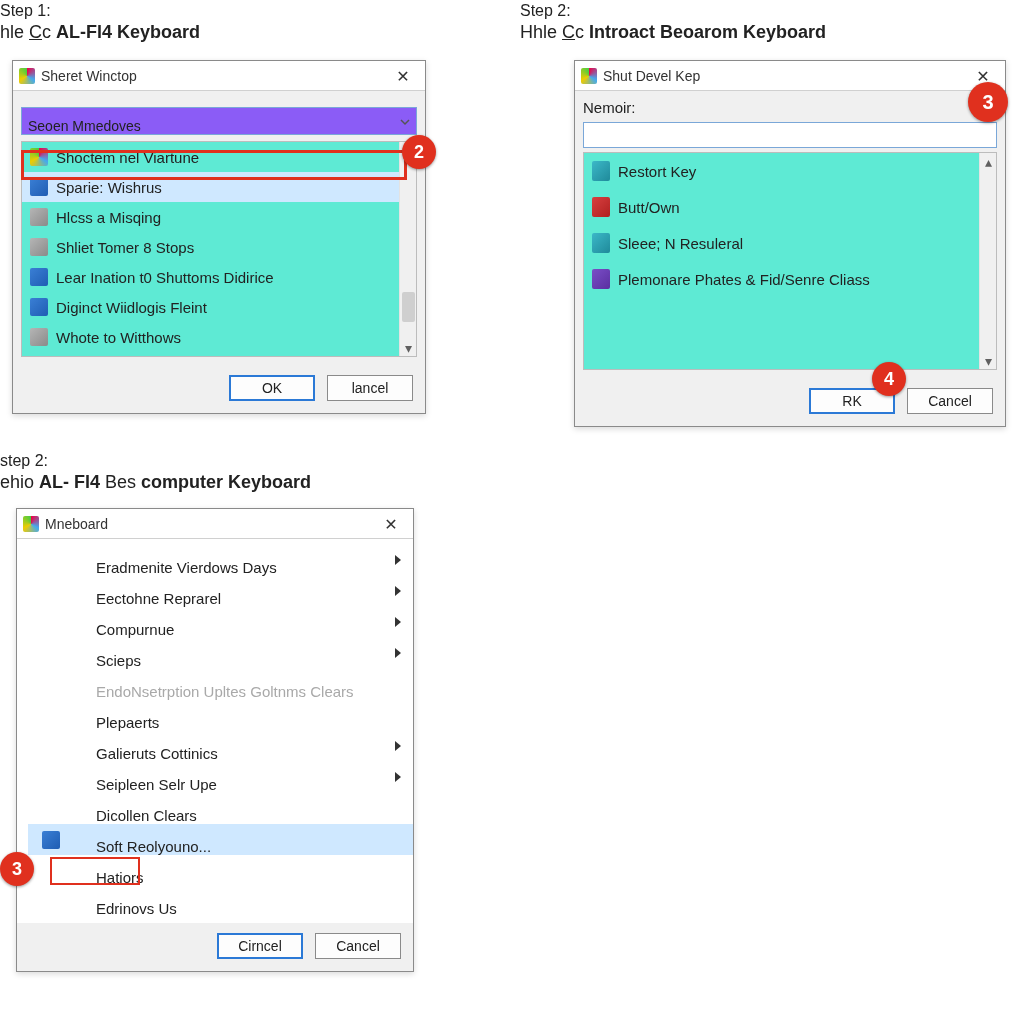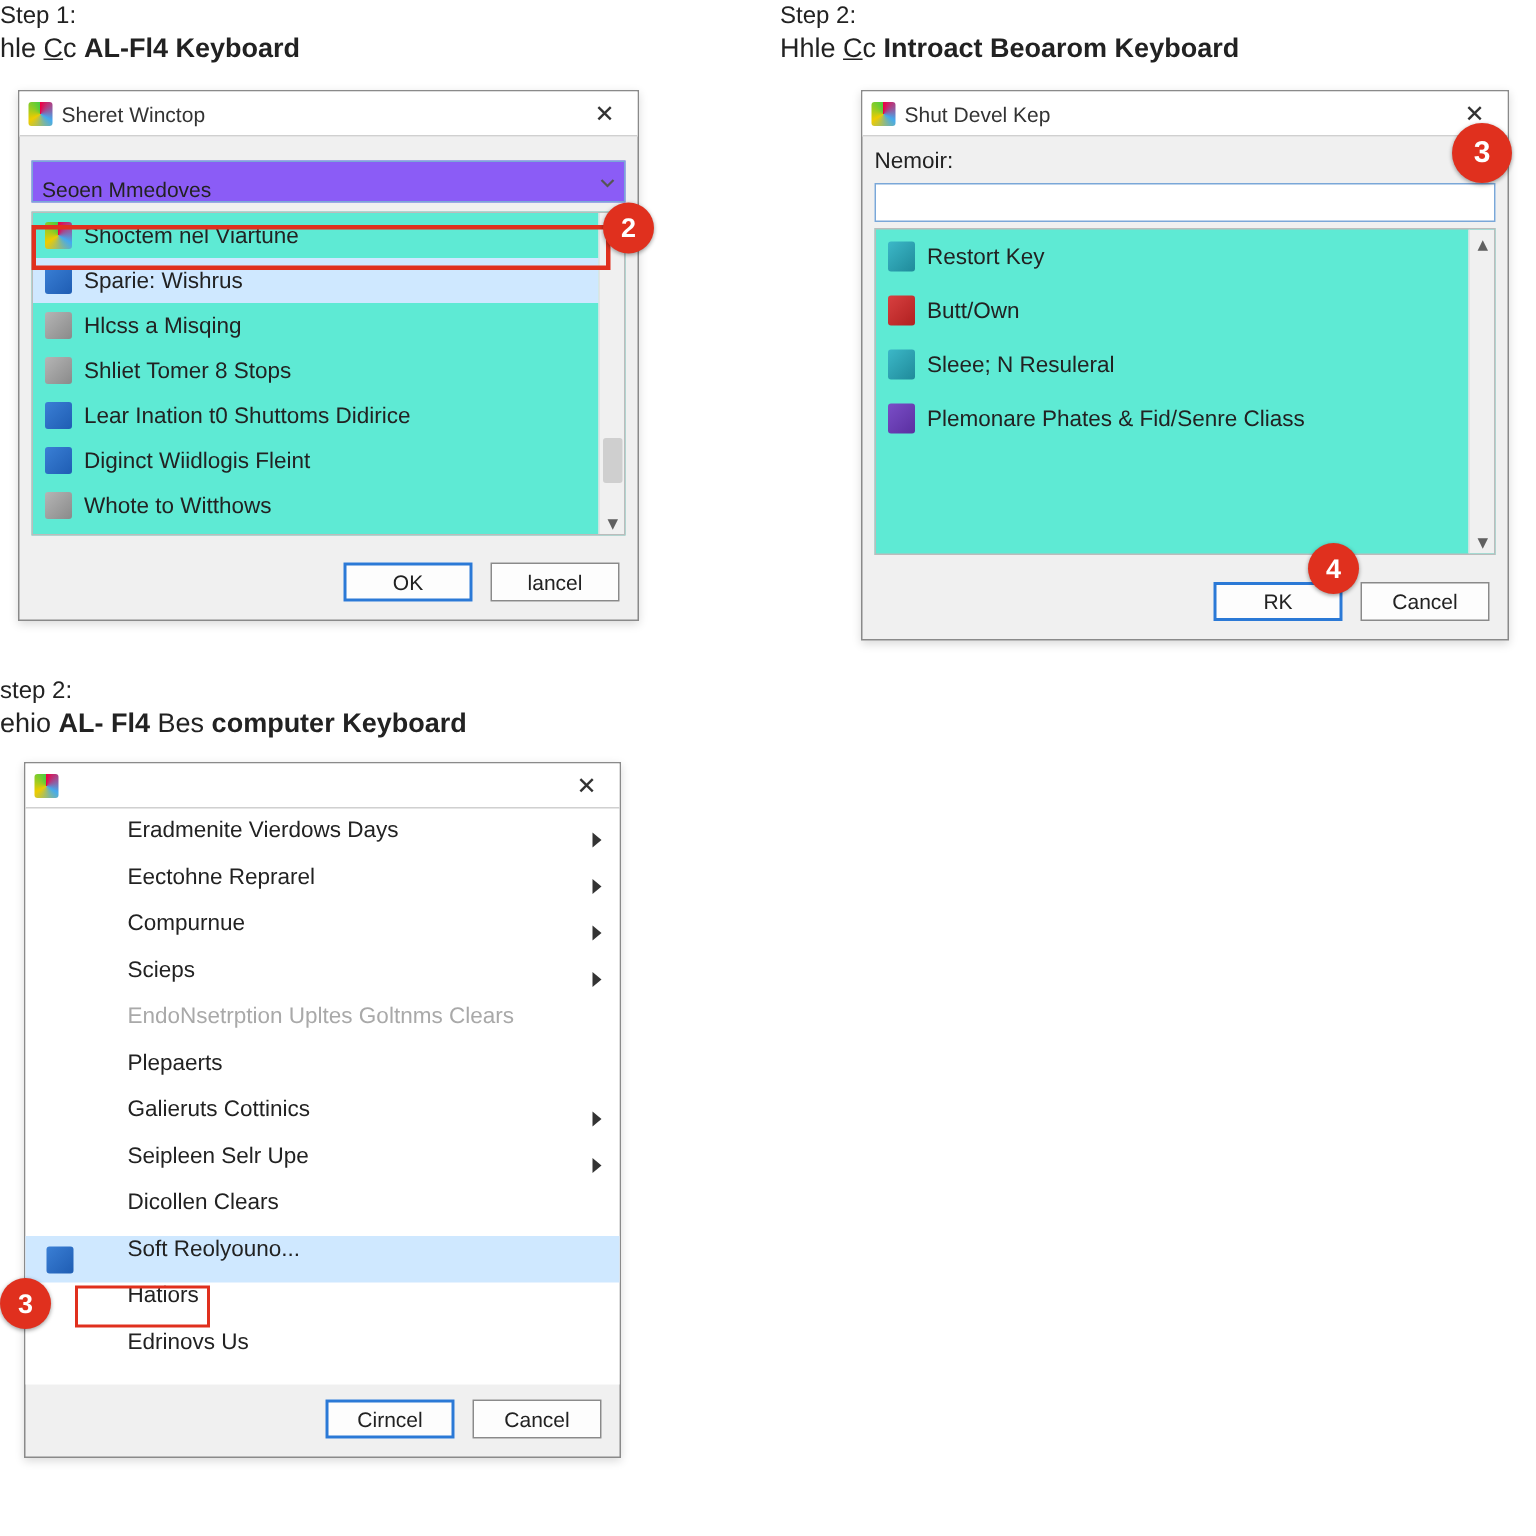--- a/index.html
+++ b/index.html
@@ -39,21 +39,21 @@
   .callout.big { width:40px; height:40px; font-size:20px; }
   .red-box { position:absolute; border:3px solid #e0301e; pointer-events:none; z-index:40; }
   .red-box.small { border-width:2px; }
 
   
   .menubar { height:30px; display:flex; align-items:stretch; background:#fff; border-bottom:1px solid #e0e0e0; }
   .menubar .mitem { padding:0 12px; display:flex; align-items:center; font-size:15px; }
   .menubar .mitem.active { font-weight:700; }
 
   .menu-list { background:#fff; padding:6px 0; }
-  .menu-item { height:31px; display:flex; align-items:flex-start; padding-left:68px; padding-right:18px; font-size:15px; color:#222; position:relative; }
+  .menu-item { height:31px; display:flex; align-items:flex-end; padding-left:68px; padding-right:18px; font-size:15px; color:#222; position:relative;margin-left:11px; }
   .menu-item.disabled { color:#a9a9a9; }
   .menu-item.selected { background:#cfe8ff; }
   .menu-item .sub-arrow { position:absolute; right:10px; top:9px; }
   .menu-item .mi-icon { position:absolute; left:14px; top:7px; width:18px; height:18px; }
 
   .section { position:absolute; }
 
   
   .ico-blue { background: linear-gradient(135deg,#3a7fd5,#1f5db3); border-radius:2px; }
   .ico-red { background: linear-gradient(135deg,#d84040,#b02020); border-radius:2px; }
@@ -188,20 +188,21 @@
 <div class="section" style="left:0; top:452px;">
   <div class="step-label">step 2:</div>
   <div class="step-title">
     <span>ehio </span><span class="emph">AL- Fl4</span><span> Bes </span><span class="emph">computer Keyboard</span>
   </div>
 </div>
 
 <div class="window" style="left:16px; top:508px; width:398px;">
   <div class="titlebar">
     <span class="app-icon ico-multi"></span>
+    <span class="title-text">Mneboard</span>
     <div class="close">
         <span>✕</span>
       </div>
   </div>
   <div class="menu-list" id="w3-list">
       <div class="menu-item">
         <span>Eradmenite Vierdows Days</span>
         <svg class="sub-arrow" width="10" height="12" viewBox="0 0 10 12">
           <path d="M2 1 L8 6 L2 11 Z" fill="#333"></path>
         </svg>

